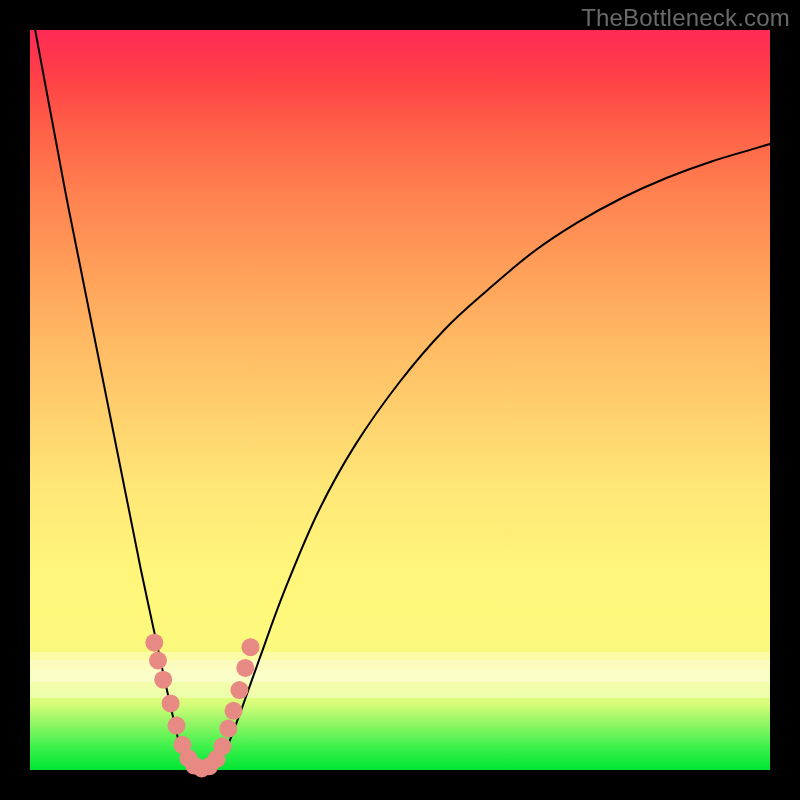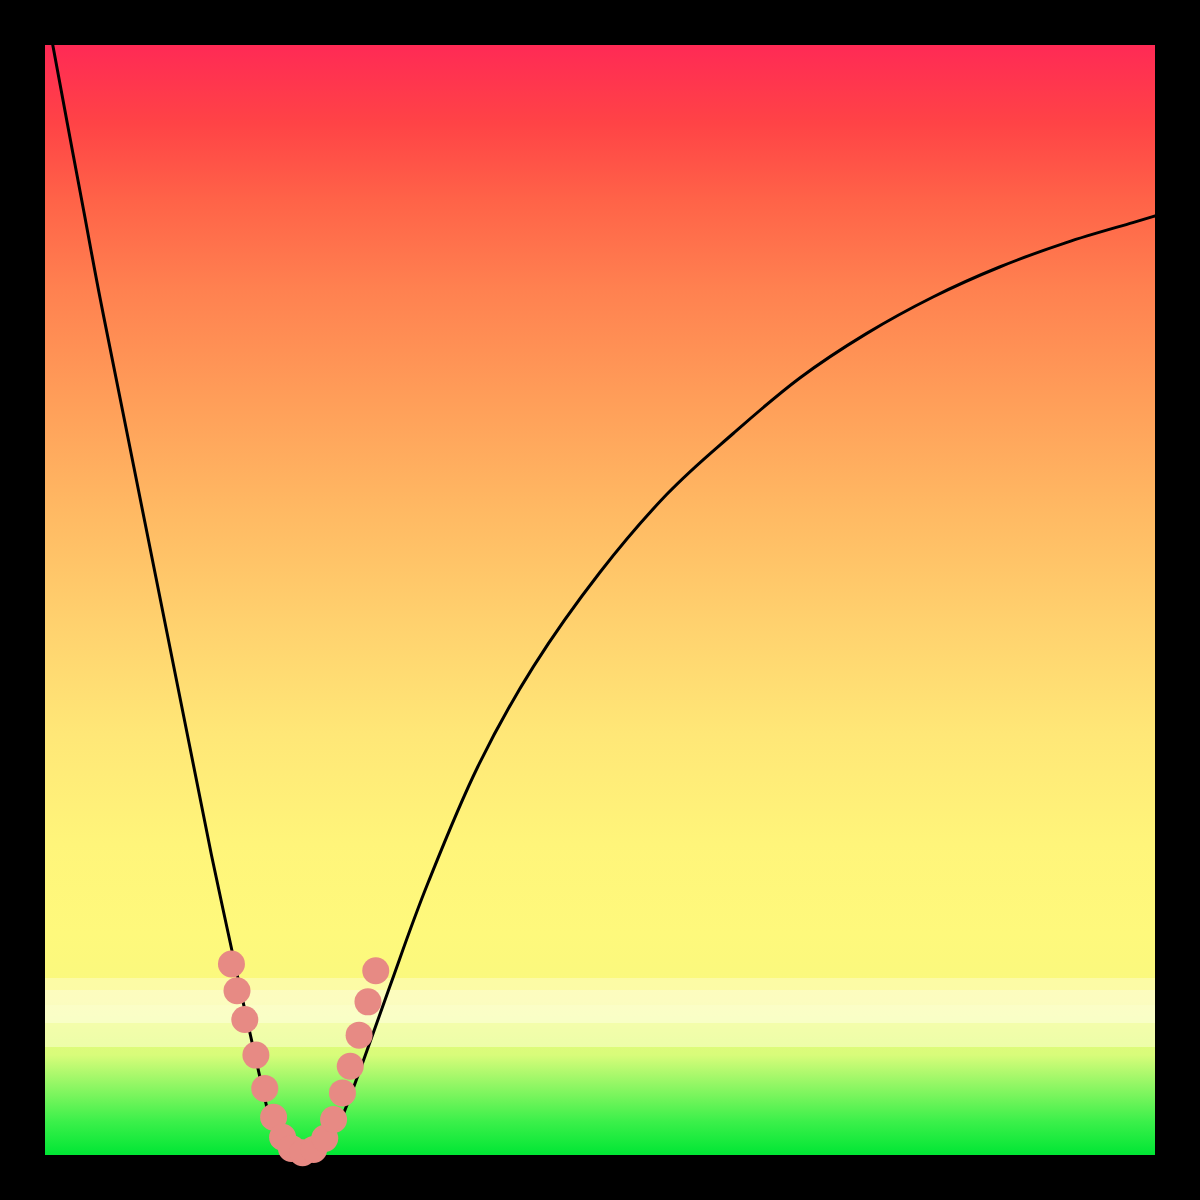--- a/index.html
+++ b/index.html
@@ -119,13 +119,14 @@
         <circle class="bead" cx="192.4" cy="716.3" r="9" fill="#e78a84"></circle>
         <circle class="bead" cx="198.3" cy="698.6" r="9" fill="#e78a84"></circle>
         <circle class="bead" cx="203.5" cy="680.8" r="9" fill="#e78a84"></circle>
         <circle class="bead" cx="209.4" cy="660.1" r="9" fill="#e78a84"></circle>
         <circle class="bead" cx="215.3" cy="637.9" r="9" fill="#e78a84"></circle>
         <circle class="bead" cx="220.5" cy="617.2" r="9" fill="#e78a84"></circle>
       </svg>
 
   </div>
 
+  <div class="watermark">TheBottleneck.com</div>
 </div>
 
 </body></html>

